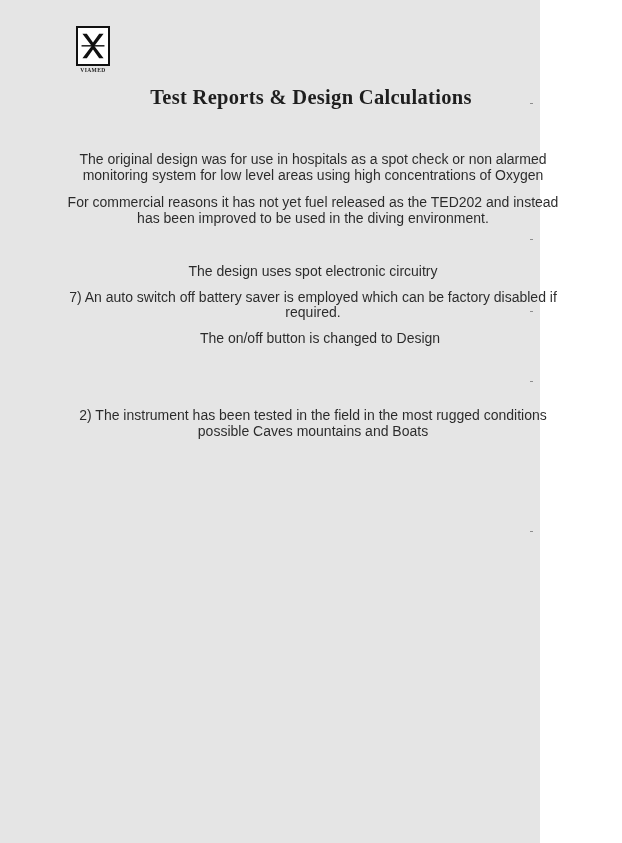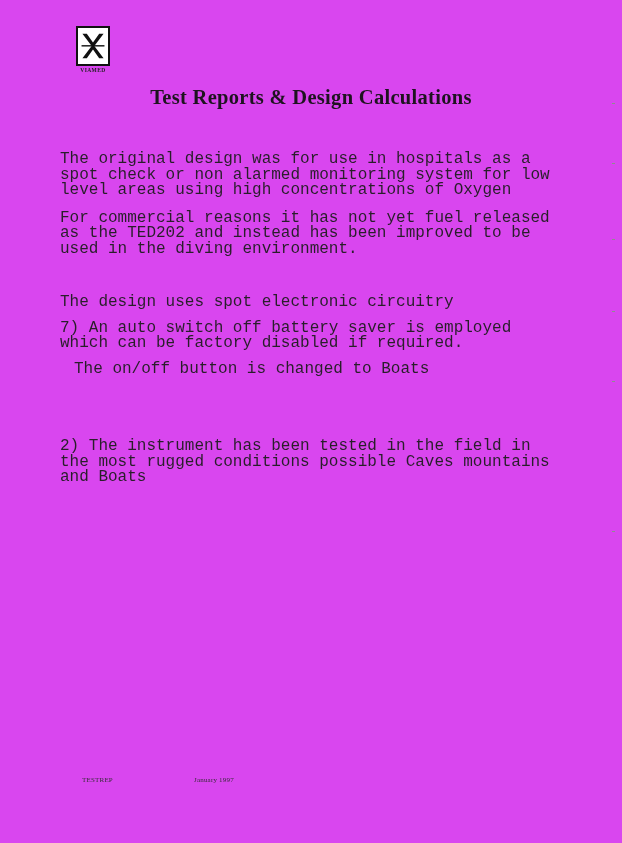--- a/index.html
+++ b/index.html
@@ -13,23 +13,23 @@
     position: relative;
     font-family: "Liberation Serif", serif;
     color: #1a1a1a;
     overflow: hidden;
   }
 
   .page {
     position: absolute;
     left: 0;
     top: 0;
-    width: 622px;
+    width: 540px;
     height: 843px;
-    background: #d946ef;
+    background: #e5e5e5;
   }
 
   
   .logo-block {
     position: absolute;
     left: 74px;
     top: 26px;
     width: 38px;
     text-align: center;
   }
@@ -72,25 +72,25 @@
   }
 
   
   .body-area {
     position: absolute;
     left: 60px;
     top: 152px;
     width: 506px;
   }
   .para {
-    font-family: Liberation Mono, monospace;
-    font-size: 16px;
+    font-family: Liberation Sans, sans-serif;
+    font-size: 14px;
     line-height: 15.5px;
     color: #1c1c1c;
-    text-align: left;
+    text-align: center;
     margin: 0;
   }
   .gap-a { height: 12px; }
   .gap-b { height: 28px; }
   .gap-c { height: 10px; }
   .gap-d { height: 30px; }
   .gap-e { height: 32px; }
   .indent {
     padding-left: 14px;
   }
@@ -151,30 +151,26 @@
   <div class="body-area">
     <p class="para scan">The original design was for use in hospitals as a spot check or non alarmed monitoring system for low level areas using high concentrations of Oxygen</p>
     <div class="gap-a"></div>
     <p class="para scan">For commercial reasons it has not yet fuel released as the TED202 and instead has been improved to be used in the diving environment.</p>
     <div class="gap-c"></div>
     <div class="gap-b"></div>
     <p class="para scan">The design uses spot electronic circuitry</p>
     <div class="gap-c"></div>
     <p class="para scan">7) An auto switch off battery saver is employed which can be factory disabled if required.</p>
     <div class="gap-c"></div>
-    <p class="para scan indent">The on/off button is changed to Boats</p>
+    <p class="para scan indent">The on/off button is changed to Design</p>
     <div class="gap-e"></div>
     <div class="gap-d"></div>
     <p class="para scan">2) The instrument has been tested in the field in the most rugged conditions possible Caves  mountains and Boats</p>
   </div>
 
-  <div class="footer scan">
-    <span class="footer-left">TESTREP</span>
-    <span class="footer-right">January 1997</span>
-  </div>
 
   <div class="edge-mark" style="top:103px;"></div>
   <div class="edge-mark" style="top:163px;"></div>
   <div class="edge-mark" style="top:239px;"></div>
   <div class="edge-mark" style="top:311px;"></div>
   <div class="edge-mark" style="top:381px;"></div>
   <div class="edge-mark" style="top:531px;"></div>
 
 </div>
 

